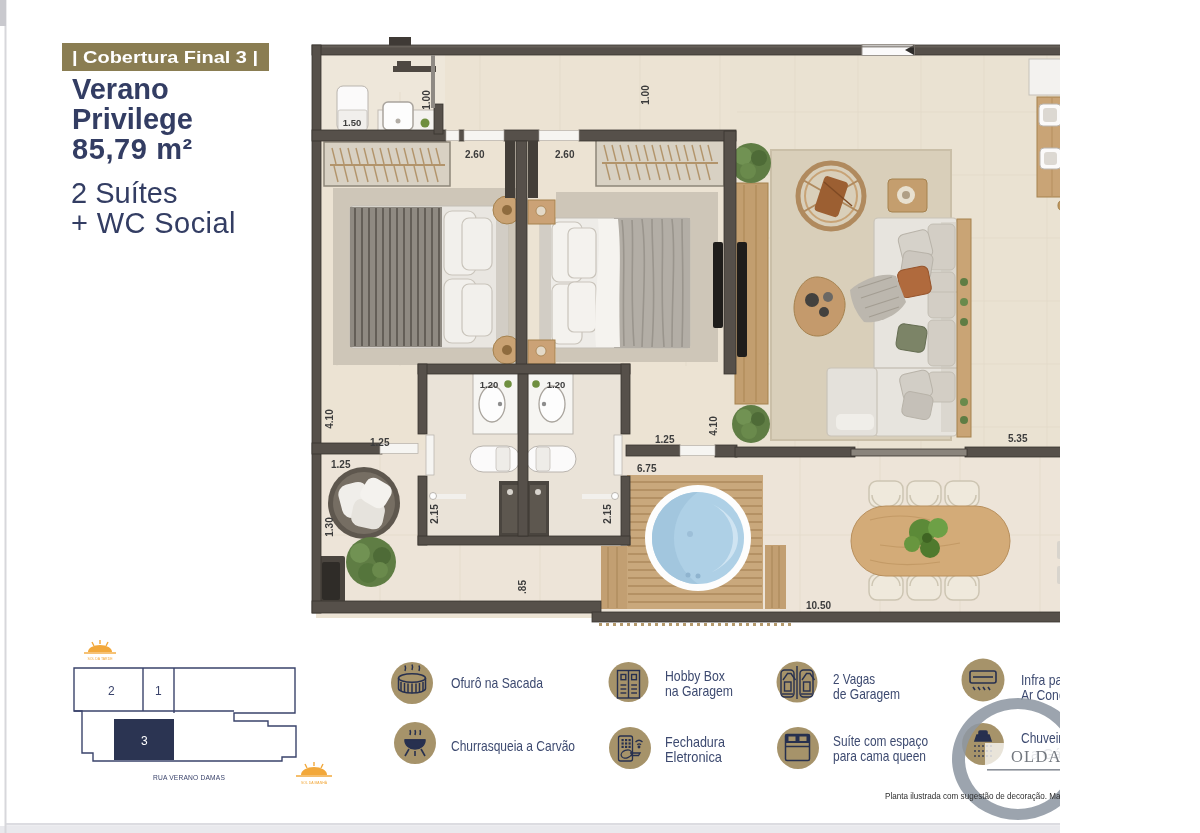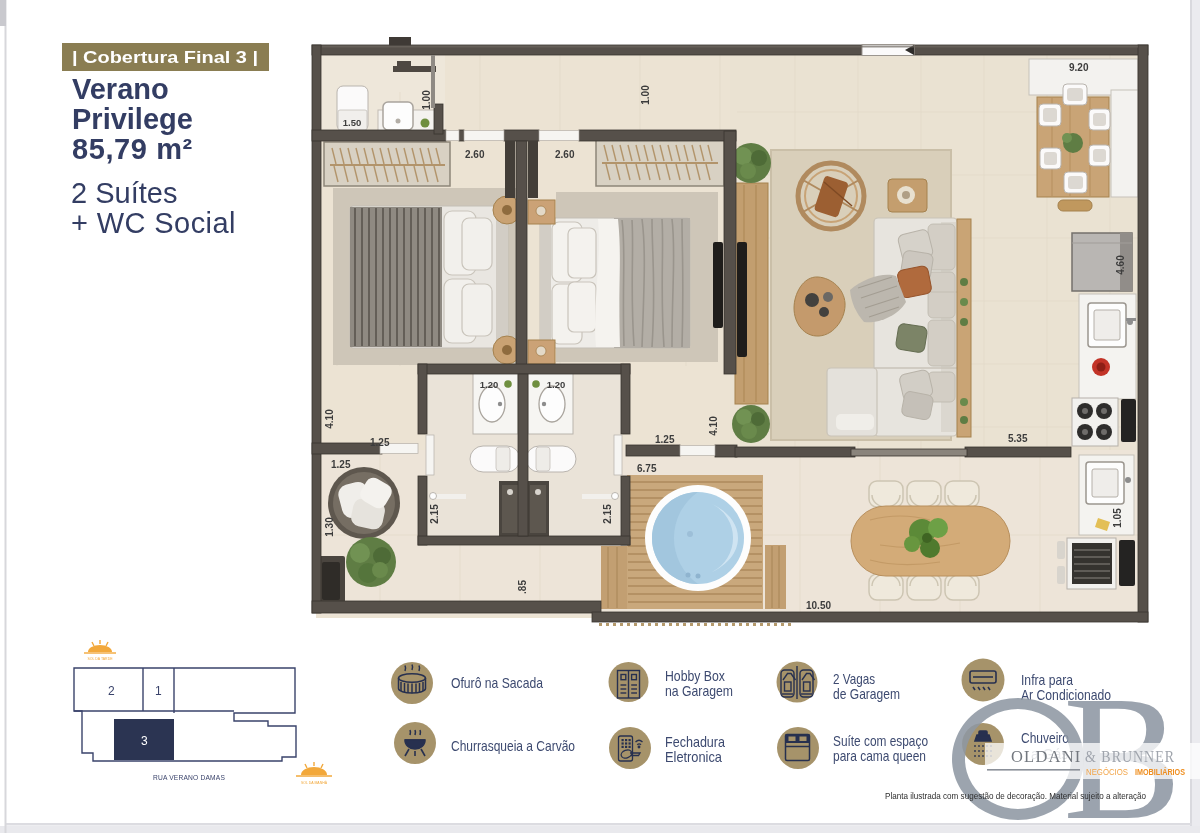--- a/index.html
+++ b/index.html
@@ -1,16 +1,16 @@
 <!DOCTYPE html>
 <html><head>
 <meta charset="utf-8">
 <style>
   html,body{margin:0;padding:0;background:#fff;}
-  #page{position:relative;width:1200px;height:833px;overflow:hidden;background:#fff;font-family:"Liberation Sans",sans-serif;}
+  #page{position:relative;width:1060px;height:833px;overflow:hidden;background:#fff;font-family:"Liberation Sans",sans-serif;}
   svg{display:block;}
 </style>
 </head>
 <body>
 <div id="page">
 <svg width="1200" height="833" viewBox="0 0 1200 833">
 
 <rect x="0" y="0" width="1200" height="833" fill="#ffffff"></rect>
 
 <rect x="1191" y="0" width="9" height="833" fill="#ebebef"></rect>

